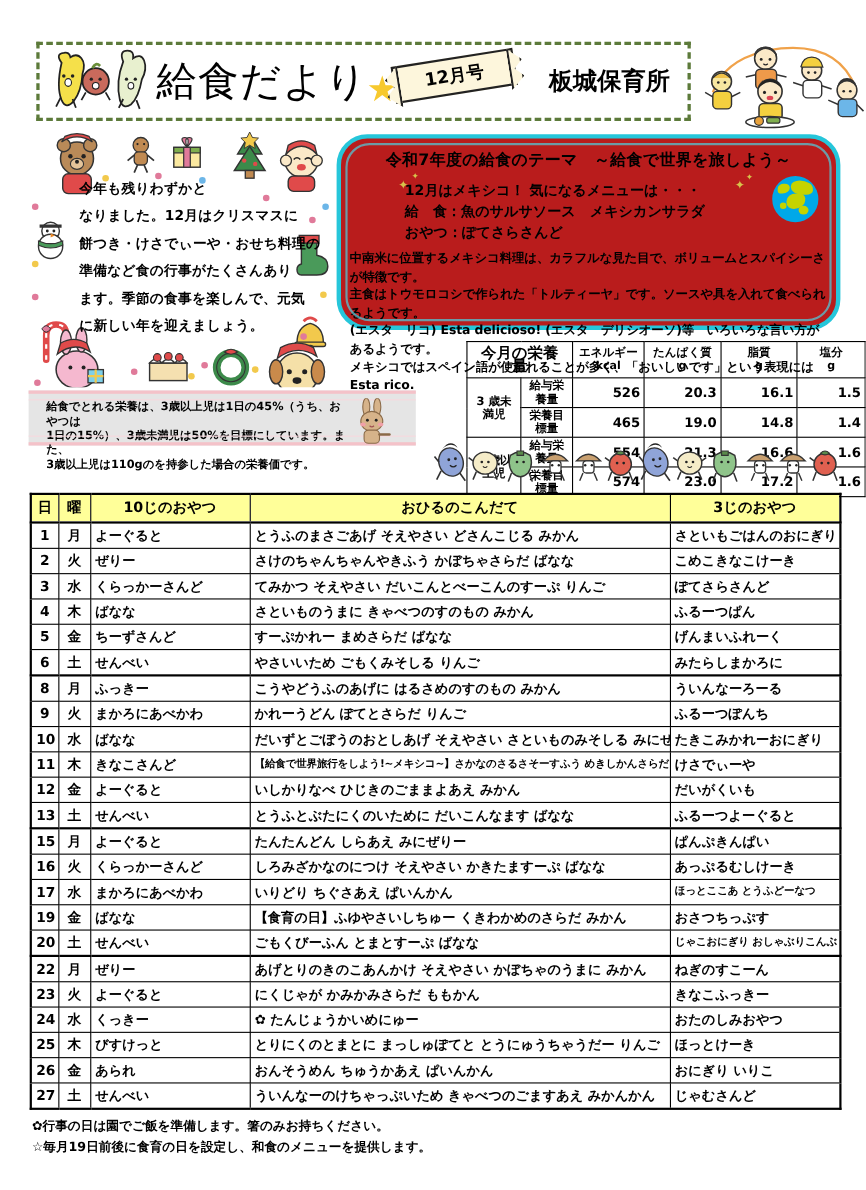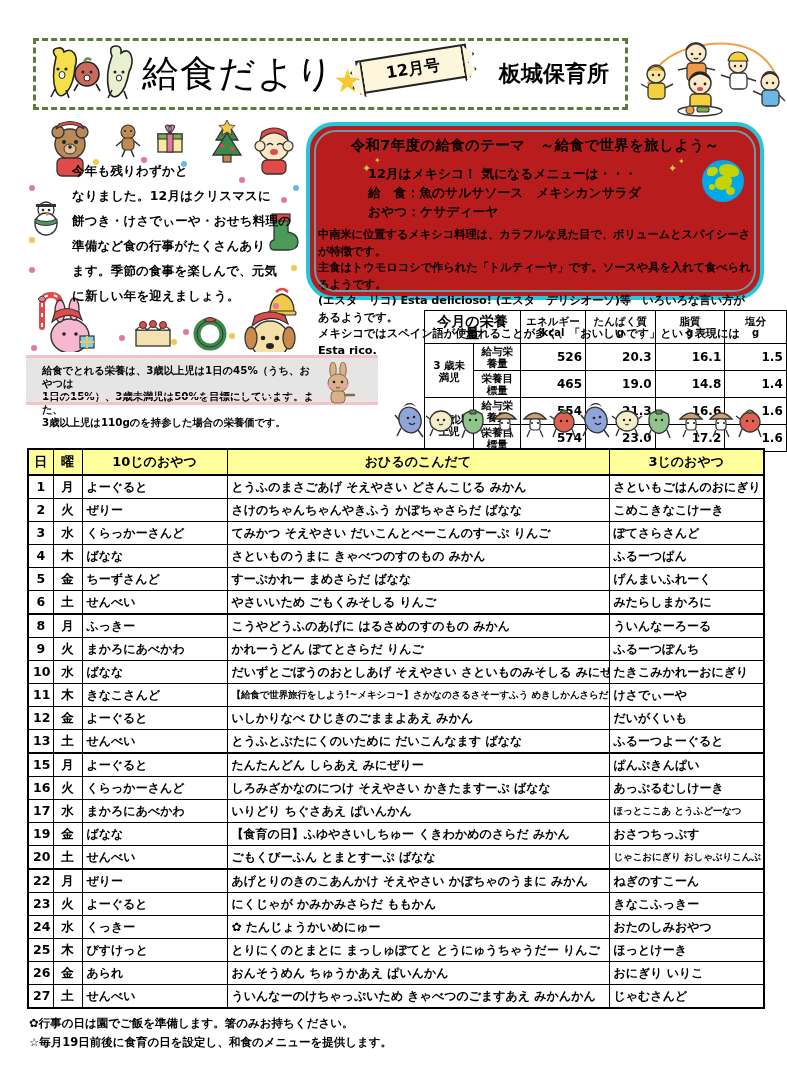--- a/index.html
+++ b/index.html
@@ -403,21 +403,21 @@
       <i class="g1"></i>
         <i class="g2"></i>
         <i class="g3"></i>
         <i class="g4"></i>
         <i class="g5"></i>
     </div>
 
     <div class="theme-lines">
       <div>12月はメキシコ！ 気になるメニューは・・・</div>
       <div>給　食：魚のサルサソース　メキシカンサラダ</div>
-      <div>おやつ：ケサディーヤ</div>
+      <div>おやつ：ぽてさらさんど</div>
     </div>
 
     <div class="theme-body">
       <div>中南米に位置するメキシコ料理は、カラフルな見た目で、ボリュームとスパイシーさが特徴です。</div>
       <div>主食はトウモロコシで作られた「トルティーヤ」です。ソースや具を入れて食べられるようです。</div>
       <div>(エスタ　リコ) Esta delicioso! (エスタ　デリシオーソ)等　いろいろな言い方があるようです。</div>
       <div>メキシコではスペイン語が使われることが多く、「おいしいです」という表現には Esta rico.</div>
     </div>
   </div>
 

